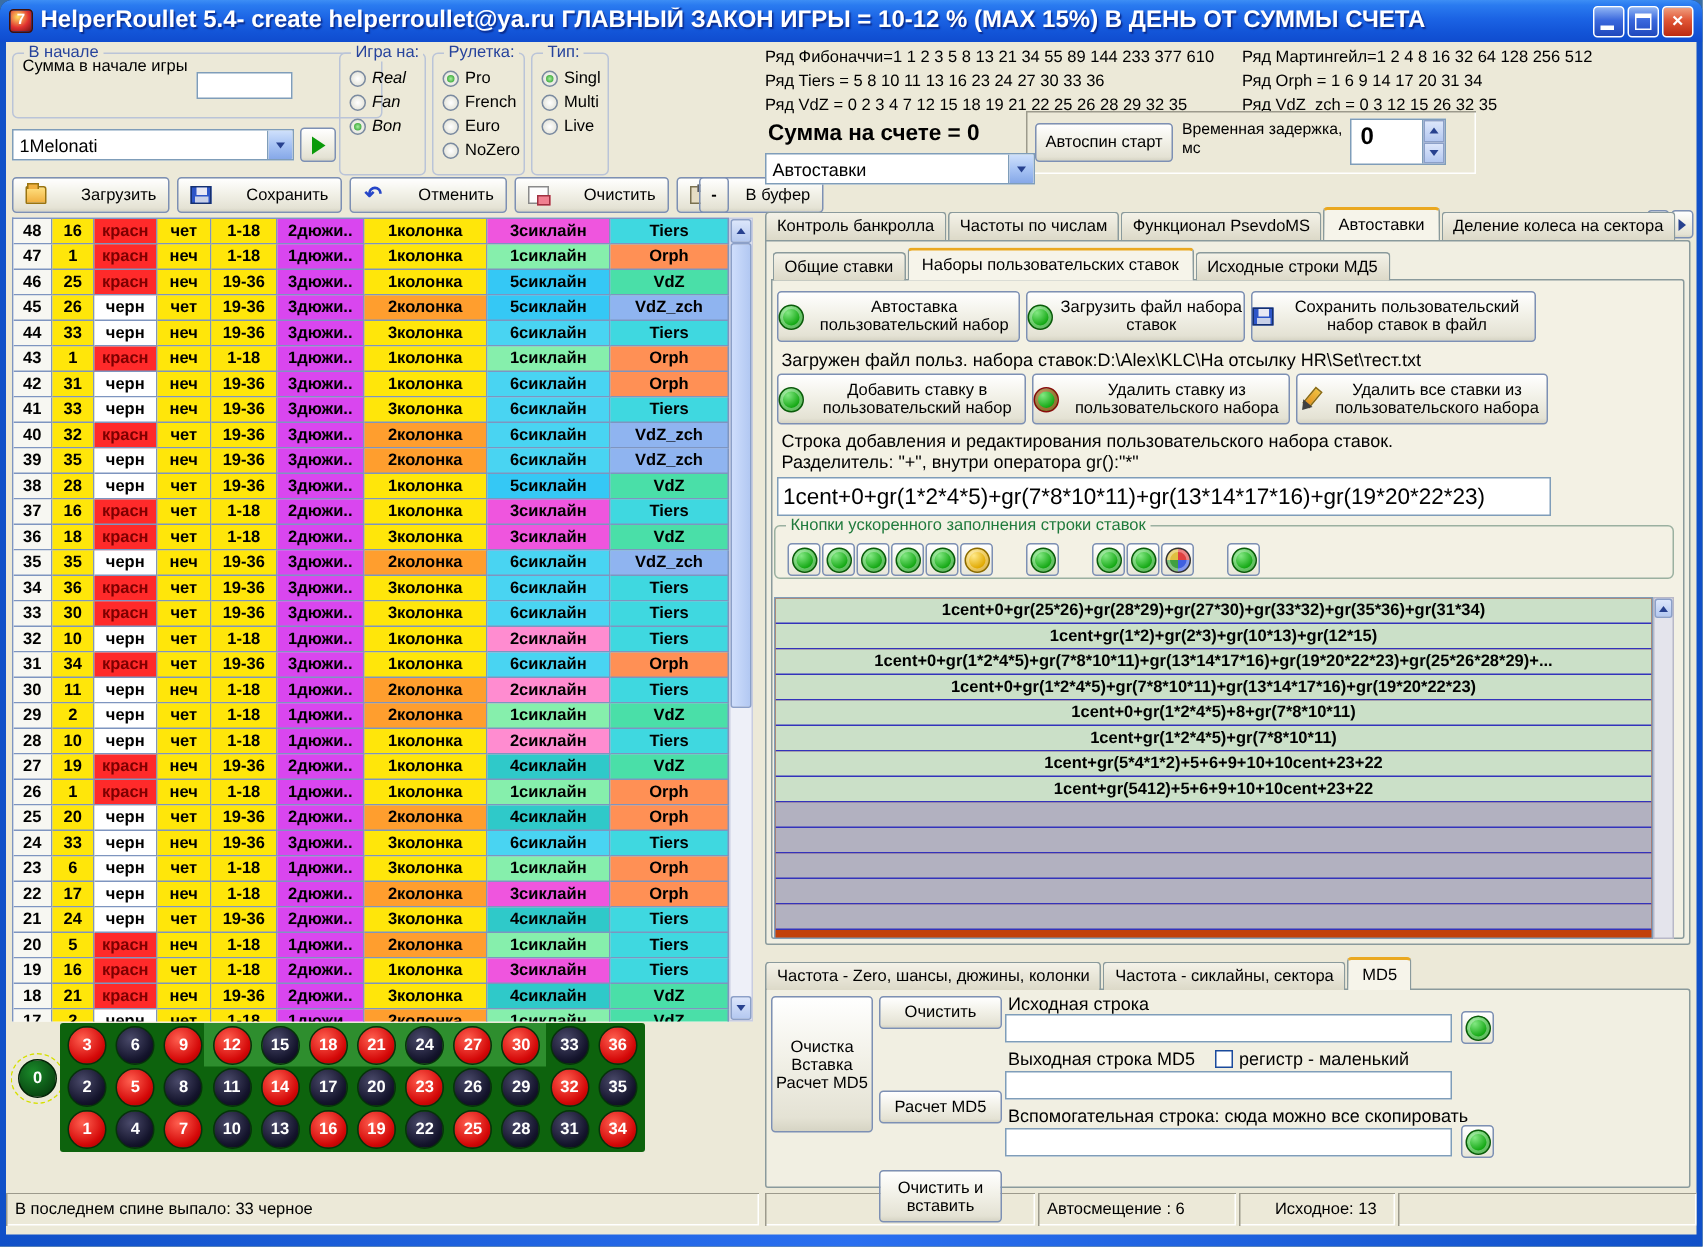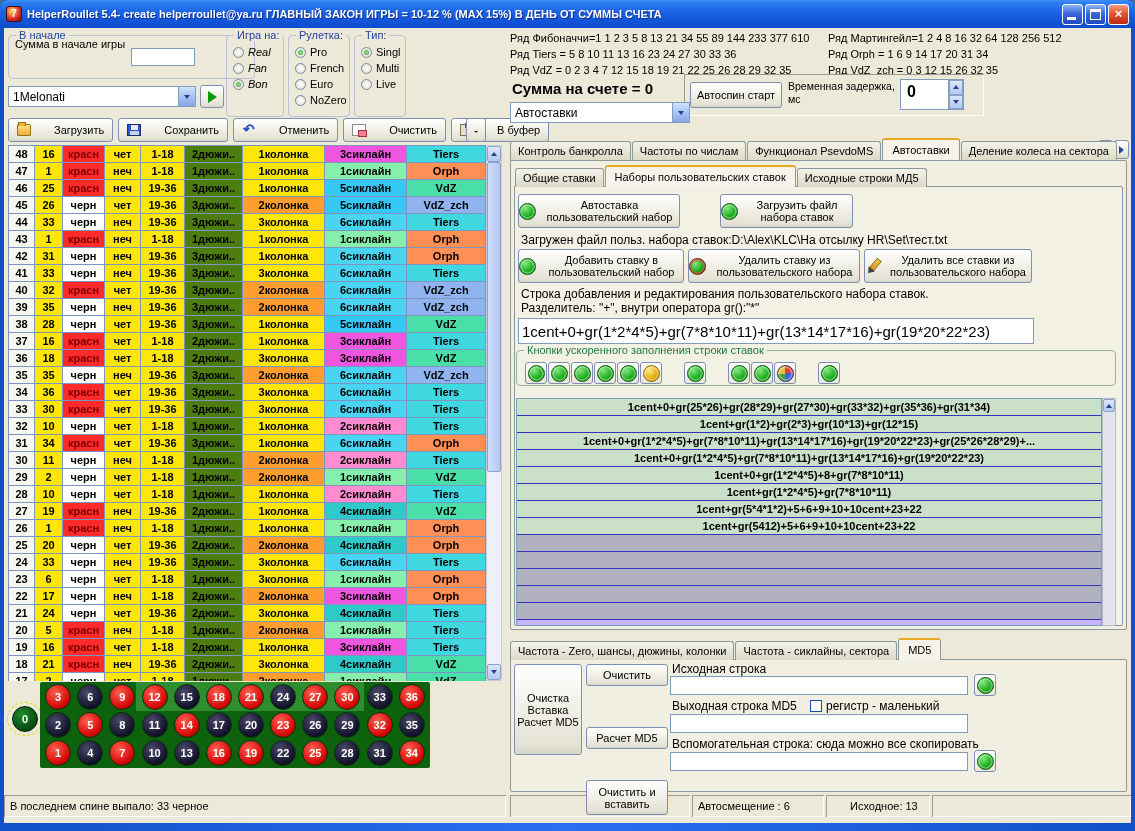--- a/index.html
+++ b/index.html
@@ -6,21 +6,21 @@
   html,body { background:#3a6ea5; }
   .window{ position:relative; width:1135px; height:831px;
     background:linear-gradient(90deg,#1050c8,#2a6ff0 50%,#1050c8);
     border-radius:8px 8px 0 0; overflow:hidden; }
   .titlebar{ position:absolute; left:0; top:0; width:100%; height:28px;
     background:linear-gradient(180deg,#3d8ef5 0%,#2a7bf0 12%,#1b63e4 45%,#1355d8 75%,#0f4ccf 100%);
     border-radius:8px 8px 0 0; display:flex; align-items:center; padding:0 6px; }
   .app-icon{ width:16px; height:16px; border-radius:3px; margin-right:5px;
     background:radial-gradient(circle at 35% 30%, #ffe060, #e03030 55%, #701010); border:1px solid #401008;
     color:#fff; font-size:10px; font-weight:bold; text-align:center; line-height:14px; }
-  .title-text{ color:#fff; font-size:11px; font-weight:bold; text-shadow:1px 1px 1px #0a2a8a;
+  .title-text{ color:#fff; font-size:16px; font-weight:bold; text-shadow:1px 1px 1px #0a2a8a;
     white-space:nowrap; overflow:hidden; flex:1; }
   .title-btns{ display:flex; gap:2px; }
   .tbn{ width:21px; height:21px; border:1px solid #fff; border-radius:3px; position:relative;
     background:linear-gradient(180deg,#8fb4f4,#3a68dd 45%,#1f48bc); cursor:pointer; }
   .tbn.close{ background:linear-gradient(180deg,#f0a080,#e05535 45%,#bc2a10); color:#fff;
     font-size:13px; font-weight:bold; text-align:center; line-height:18px; }
   .glyph-min{ position:absolute; left:4px; bottom:4px; width:9px; height:3px; background:#fff; }
   .glyph-max{ position:absolute; left:4px; top:4px; width:11px; height:11px; border:1px solid #fff; border-top:3px solid #fff; }
   .client{ position:absolute; left:4px; top:28px; width:1127px; height:795px; background:#ece9d8; overflow:hidden; }
 
@@ -67,21 +67,21 @@
   
   #htable{ position:absolute; left:4px; top:117px; width:478px; height:536px; overflow:hidden;
     border-left:1px solid #7e95c0; border-top:1px solid #7e95c0; background:#fff; }
   .hrow{ display:grid; grid-template-columns:26px 28px 42px 36px 44px 58px 82px 82px 1fr; height:17px; }
   .cell{ font-size:11px; font-weight:bold; text-align:center; line-height:16px; overflow:hidden; white-space:nowrap;
     border-right:1px solid #7e95c0; border-bottom:1px solid #7e95c0; }
   .idx{ background:#f7f7f2; }
   .yel{ background:#ffe60a; }
   .red{ background:#ff2a2a; color:#7d0000; }
   .blk{ background:#ffffff; color:#000; }
-  .grn{ background:#4d7c0f; }
+  .grn{ background:#d946ef; }
   .col13{ background:#ffe60a; }
   .col2{ background:#ff9e2e; }
   .six1{ background:#86efac; } .six2{ background:#ff8cd0; } .six3{ background:#ef55de; }
   .six4{ background:#2fc9c9; } .six5{ background:#35c8f5; } .six6{ background:#49d4f2; }
   .sec-tiers{ background:#3fd8e0; } .sec-orph{ background:#ff9055; }
   .sec-vdz{ background:#4adfa8; } .sec-vdz_zch{ background:#8fb4f0; }
 
   
   .vsb{ position:absolute; left:482px; top:117px; width:16px; height:536px; background:#eef0f8; border:1px solid #c8cce0; }
   .sb-btn{ height:16px; background:linear-gradient(180deg,#dce6fb,#b4c8f0); border:1px solid #8ca0c8; border-radius:2px;
@@ -135,21 +135,21 @@
   .chip.red-ring{ border-color:#8a0a0a; box-shadow:inset 0 0 0 2px rgba(255,80,80,.55); }
   .pencil-icon{ width:16px; height:16px; position:relative; }
   .pencil-icon::before{ content:""; position:absolute; left:7px; top:0; width:4px; height:12px;
     background:linear-gradient(#f0c040,#e09020); transform:rotate(40deg); border:1px solid #8a6a10; }
   .pencil-icon::after{ content:""; position:absolute; left:1px; bottom:0; width:0; height:0;
     border-left:4px solid transparent; border-right:4px solid transparent; border-top:6px solid #404040; transform:rotate(40deg); }
   .chipbtn{ width:22px; height:22px; background:linear-gradient(180deg,#ffffff,#e8e6d8); border:1px solid #7d90b4;
     border-radius:3px; display:flex; align-items:center; justify-content:center; cursor:pointer; padding:0; }
   .chip-group{ display:inline-flex; gap:1px; margin-right:22px; }
 
-  #betlist{ position:absolute; left:512px; top:370px; width:586px; height:228px; border:1px solid #7f9db9; background:#c4b5fd; overflow:hidden; }
+  #betlist{ position:absolute; left:512px; top:370px; width:586px; height:228px; border:1px solid #7f9db9; background:#c2410c; overflow:hidden; }
   .lrow{ height:17px; background:#cbe0c8; border-bottom:1px solid #3333bb; font-size:11px; font-weight:bold;
     text-align:center; line-height:16px; white-space:nowrap; overflow:hidden; cursor:pointer; }
   .lrow.empty{ background:#b2b1c0; cursor:default; }
   .list-sb{ position:absolute; left:1098px; top:370px; width:14px; height:228px; background:#e4e4ec; border:1px solid #b8b8c8; }
   .list-sb .sb-btn{ height:13px; }
 
   .checkbox{ width:12px; height:12px; background:#fff; border:1px solid #1a4a9c; display:inline-block; vertical-align:-2px; margin-right:4px; }
   .caption{ position:absolute; font-size:12px; white-space:nowrap; }
 </style>
 </head>
@@ -745,23 +745,27 @@
         <div class="tab active">Наборы пользовательских ставок</div>
         <div class="tab">Исходные строки МД5</div>
       </div>
     <div class="panelbox" style="left:510px; top:158px; width:609px; height:440px; background:#f3f1e4;"></div>
 
     <div class="abs" id="btnrow1" style="left:514px; top:166px; display:flex; gap:4px; z-index:2;">
         <button class="xbtn bigbtn" style="width: 162px; height: 34px;">
           <div class="bicon chip"></div>
           <div class="blabel">Автоставка пользовательский набор</div>
         </button>
-        <button class="xbtn bigbtn" style="width: 133px; height: 34px; margin-left: 36px;">
+        <button class="xbtn bigbtn" style="width: 146px; height: 34px;">
           <div class="bicon chip"></div>
           <div class="blabel">Загрузить файл набора ставок</div>
+        </button>
+        <button class="xbtn bigbtn" style="width: 190px; height: 34px;">
+          <div class="bicon ticon save-disk-icon"></div>
+          <div class="blabel">Сохранить пользовательский набор ставок в файл</div>
         </button>
       </div>
     <div class="caption" style="left:517px; top:205px;">Загружен файл польз. набора ставок:D:\Alex\KLC\На отсылку HR\Set\тест.txt</div>
     <div class="abs" id="btnrow2" style="left:514px; top:221px; display:flex; gap:4px; z-index:2;">
         <button class="xbtn bigbtn" style="width: 166px; height: 34px;">
           <div class="bicon chip"></div>
           <div class="blabel">Добавить ставку в пользовательский набор</div>
         </button>
         <button class="xbtn bigbtn" style="width: 172px; height: 34px;">
           <div class="bicon chip red-ring"></div>

